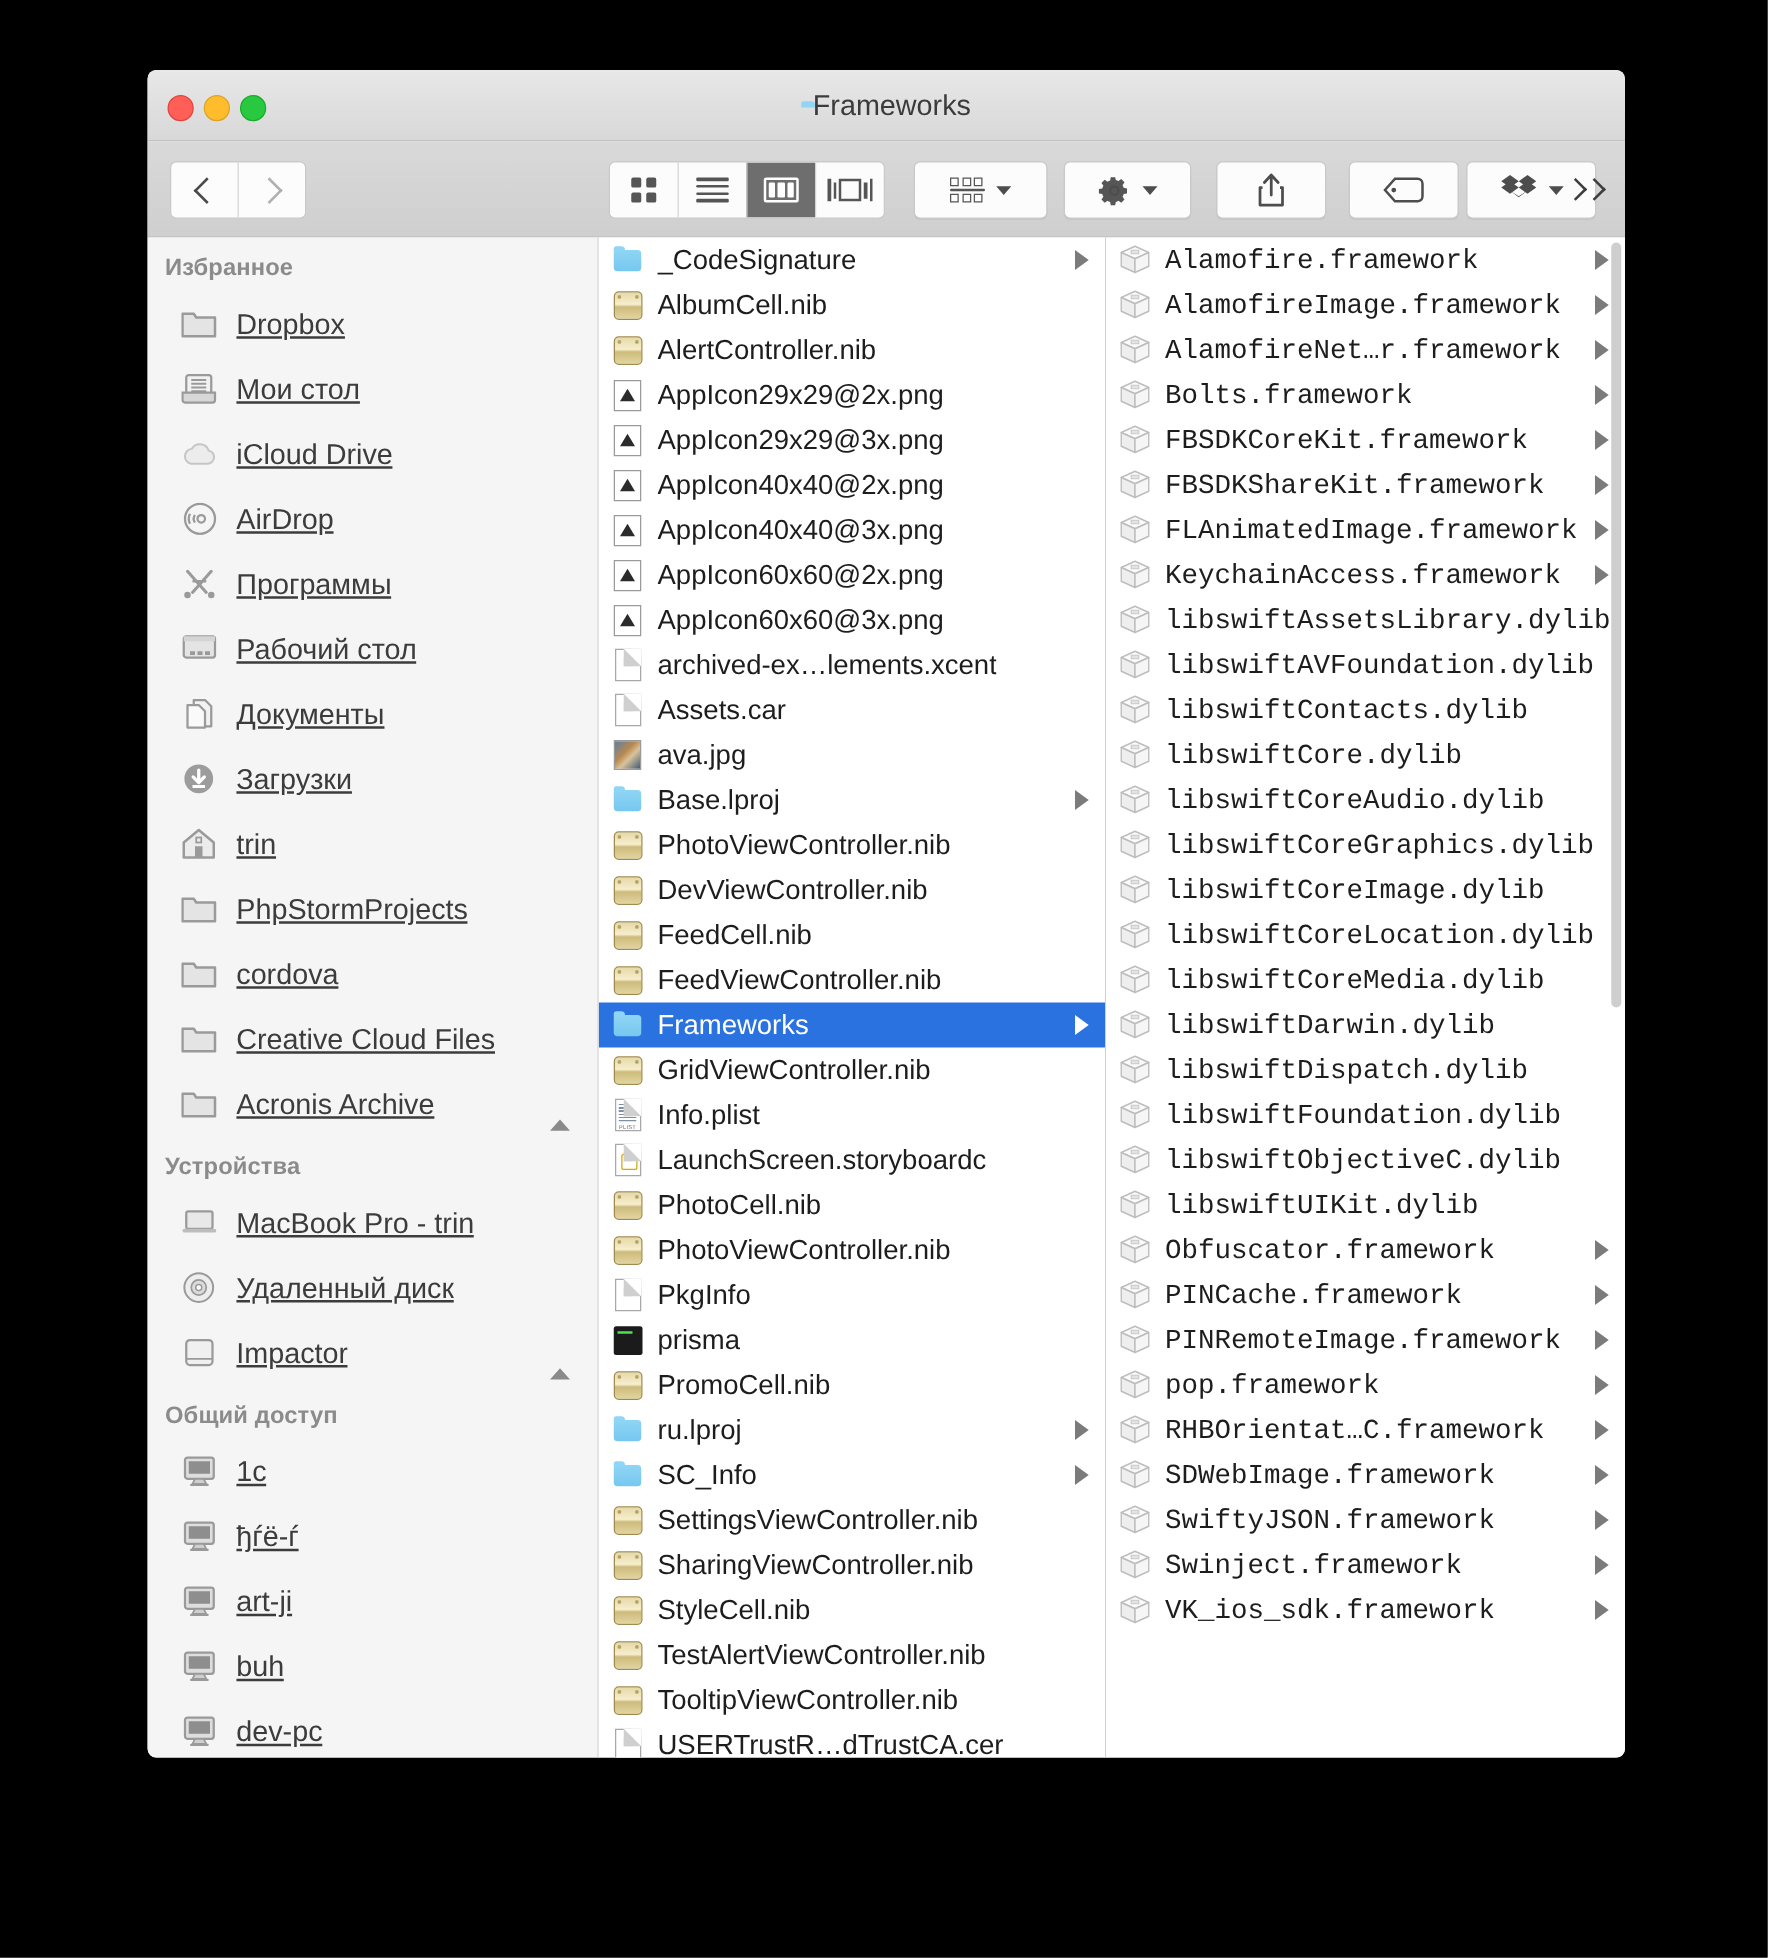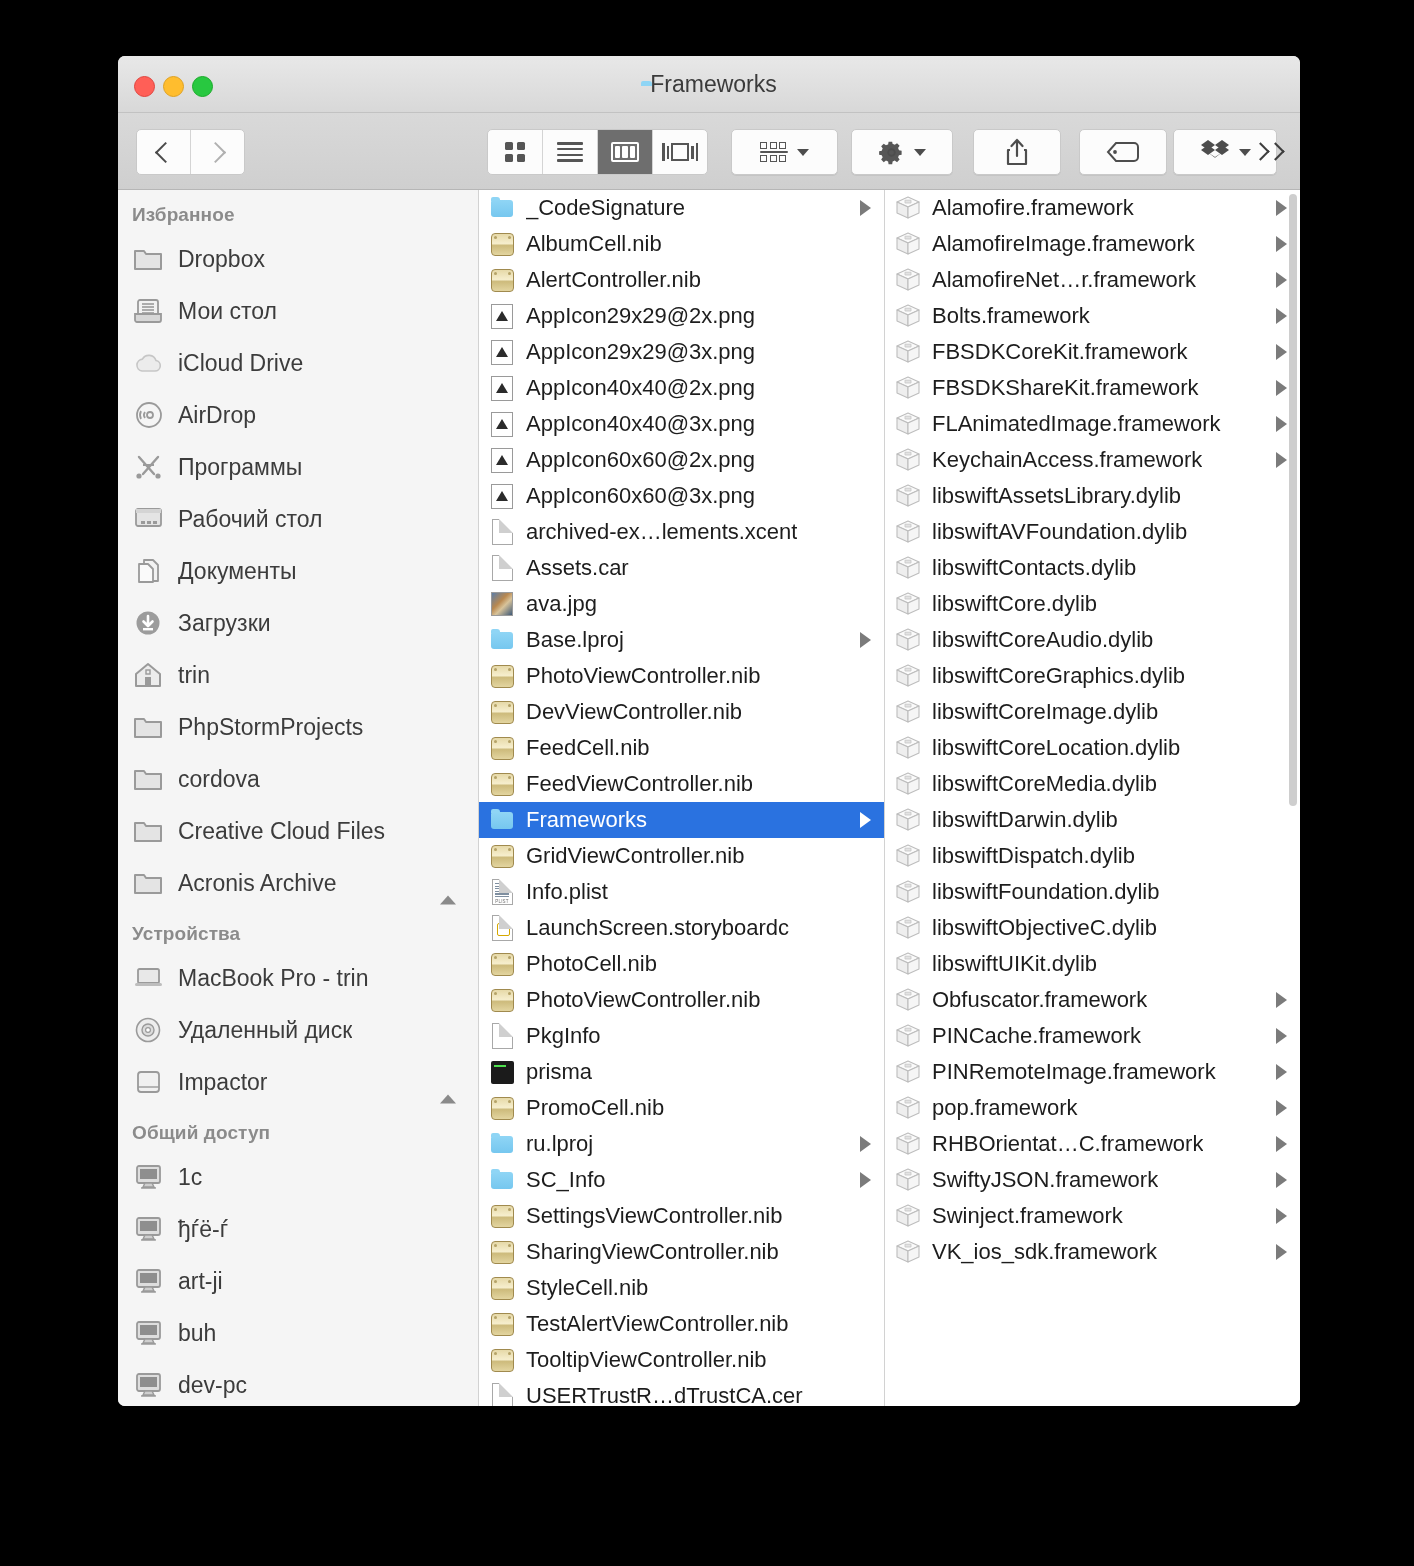--- a/index.html
+++ b/index.html
@@ -92,34 +92,34 @@
   
   .content{position:relative;height:1217px;display:flex;}
   .sidebar{
     width:360px;background:#f5f5f5;border-right:1px solid #d2d2d2;
     position:relative;overflow:hidden;
   }
   .sb-head{
     font-size:19px;font-weight:bold;color:#8b8b8b;padding:14px 0 7px 14px;letter-spacing:.1px;
   }
   .sb-item{
-    display:flex;align-items:center;height:52px;padding-left:16px;gap:14px;
-    font-size:23px;color:#3c3c3c;position:relative;
+    display:flex;align-items:center;height:52px;padding-left:27px;gap:14px;
+    font-size:23px;color:#3c3c3c;position:relative;text-decoration:underline;
   }
   .sb-item .lbl{white-space:nowrap;overflow:hidden;}
   .eject{position:absolute;right:22px;top:50%;transform:translateY(-50%);}
   .eject .tri{width:0;height:0;border-left:8px solid transparent;border-right:8px solid transparent;border-bottom:9px solid #8a8a8a;}
   .eject .base{width:17px;height:3px;background:#8a8a8a;margin-top:3px;border-radius:1px;}
 
   .sbicon{width:30px;height:26px;flex:0 0 30px;display:flex;align-items:center;justify-content:center;}
   .sbicon svg{display:block;}
 
   .col{position:relative;background:#fff;overflow:hidden;}
   .col-mid{width:405px;border-right:1px solid #d2d2d2;}
-  .col-right{width:415px;}
+  .col-right{width:415px;font-family:Liberation Mono, monospace;}
   .row{
     display:flex;align-items:center;height:36px;padding-left:10px;gap:11px;
     font-size:22px;color:#1d1d1d;position:relative;white-space:nowrap;
   }
   .row.sel{background:#2a72e0;color:#fff;}
   .row .name{overflow:hidden;}
   .disc{
     position:absolute;right:13px;top:50%;transform:translateY(-50%);
     width:0;height:0;border-top:8px solid transparent;border-bottom:8px solid transparent;border-left:11px solid #7b7b7b;
   }
@@ -1052,20 +1052,32 @@
         </div>
         <div class="row">
           <span class="ficon">
             <span class="cube"><svg width="26" height="26" viewBox="0 0 26 26">
                 <path d="M13 2 L24 7 L13 12 L2 7 Z" fill="#fbfbfb" stroke="#bdbdbd" stroke-width="1.1" stroke-linejoin="round"></path>
                 <path d="M2 7 L13 12 L13 23 L2 18 Z" fill="#eeeeee" stroke="#bdbdbd" stroke-width="1.1" stroke-linejoin="round"></path>
                 <path d="M24 7 L13 12 L13 23 L24 18 Z" fill="#f6f6f6" stroke="#bdbdbd" stroke-width="1.1" stroke-linejoin="round"></path>
                 <path d="M10 5.2 L16 5.2 L16 8 L10 8 Z" fill="#e3e3e3" stroke="#c9c9c9" stroke-width=".9"></path>
               </svg></span>
           </span>
+          <span class="name">SDWebImage.framework</span>
+          <span class="disc"></span>
+        </div>
+        <div class="row">
+          <span class="ficon">
+            <span class="cube"><svg width="26" height="26" viewBox="0 0 26 26">
+                <path d="M13 2 L24 7 L13 12 L2 7 Z" fill="#fbfbfb" stroke="#bdbdbd" stroke-width="1.1" stroke-linejoin="round"></path>
+                <path d="M2 7 L13 12 L13 23 L2 18 Z" fill="#eeeeee" stroke="#bdbdbd" stroke-width="1.1" stroke-linejoin="round"></path>
+                <path d="M24 7 L13 12 L13 23 L24 18 Z" fill="#f6f6f6" stroke="#bdbdbd" stroke-width="1.1" stroke-linejoin="round"></path>
+                <path d="M10 5.2 L16 5.2 L16 8 L10 8 Z" fill="#e3e3e3" stroke="#c9c9c9" stroke-width=".9"></path>
+              </svg></span>
+          </span>
           <span class="name">SwiftyJSON.framework</span>
           <span class="disc"></span>
         </div>
         <div class="row">
           <span class="ficon">
             <span class="cube"><svg width="26" height="26" viewBox="0 0 26 26">
                 <path d="M13 2 L24 7 L13 12 L2 7 Z" fill="#fbfbfb" stroke="#bdbdbd" stroke-width="1.1" stroke-linejoin="round"></path>
                 <path d="M2 7 L13 12 L13 23 L2 18 Z" fill="#eeeeee" stroke="#bdbdbd" stroke-width="1.1" stroke-linejoin="round"></path>
                 <path d="M24 7 L13 12 L13 23 L24 18 Z" fill="#f6f6f6" stroke="#bdbdbd" stroke-width="1.1" stroke-linejoin="round"></path>
                 <path d="M10 5.2 L16 5.2 L16 8 L10 8 Z" fill="#e3e3e3" stroke="#c9c9c9" stroke-width=".9"></path>

